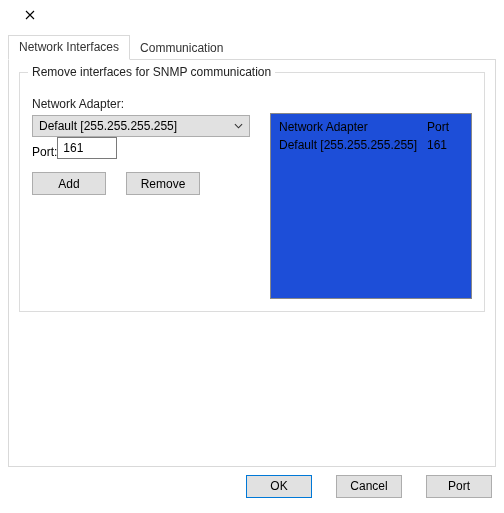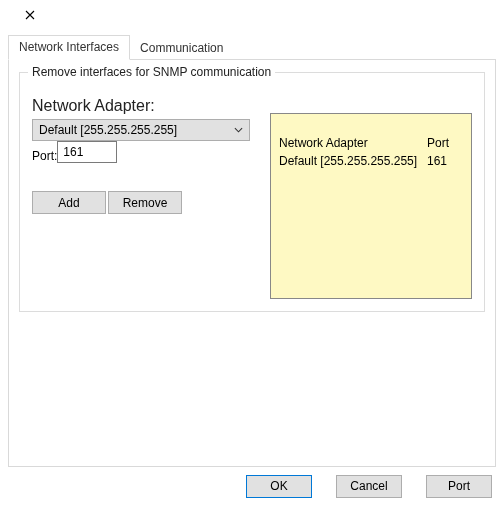--- a/index.html
+++ b/index.html
@@ -78,59 +78,59 @@
       font-size: 12px;
       color: #222;
     }
 
     
     .leftcol {
       position: absolute;
       left: 12px; top: 24px;
       width: 220px;
     }
-    .label { font-size: 16px; color: #222; margin-bottom: 4px; }
+    .label { font-size: 12px; color: #222; margin-bottom: 4px; }
 
     .combo {
       width: 218px; height: 22px;
       border: 1px solid #adadad;
       background: #e1e1e1;
       display: flex; align-items: center; justify-content: space-between;
       padding: 0 6px 0 6px;
       font-size: 12px;
     }
     .combo .arrow svg { width: 9px; height: 6px; display: block; }
 
     .portrow { display: flex; align-items: flex-end; }
     .portinput {
       width: 60px; height: 22px;
       border: 1px solid #7a7a7a;
       padding: 2px 5px;
       font-size: 12px;
       outline: none;
     }
 
-    .btnrow { display: flex; gap: 2px; margin-top: 28px; }
+    .btnrow { display: flex; gap: 20px; margin-top: 13px; }
     .btn {
       min-width: 74px; height: 23px;
       border: 1px solid #adadad;
       background: #e1e1e1;
       font-size: 12px;
       padding: 0 10px;
       display: inline-flex; align-items: center; justify-content: center;
       cursor: default;
     }
 
     
     .listpanel {
       position: absolute;
       left: 250px; right: 12px; top: 40px; bottom: 12px;
       border: 1px solid #888;
-      background: #fef9c3;
-      padding: 22px 8px;
+      background: #1d4ed8;
+      padding: 6px 8px;
     }
     .list-grid {
       display: grid;
       grid-template-columns: 140px 40px;
       row-gap: 4px;
       column-gap: 8px;
       font-size: 12px;
     }
     .list-header { color: #000; }
     .list-cell { color: #000; }

